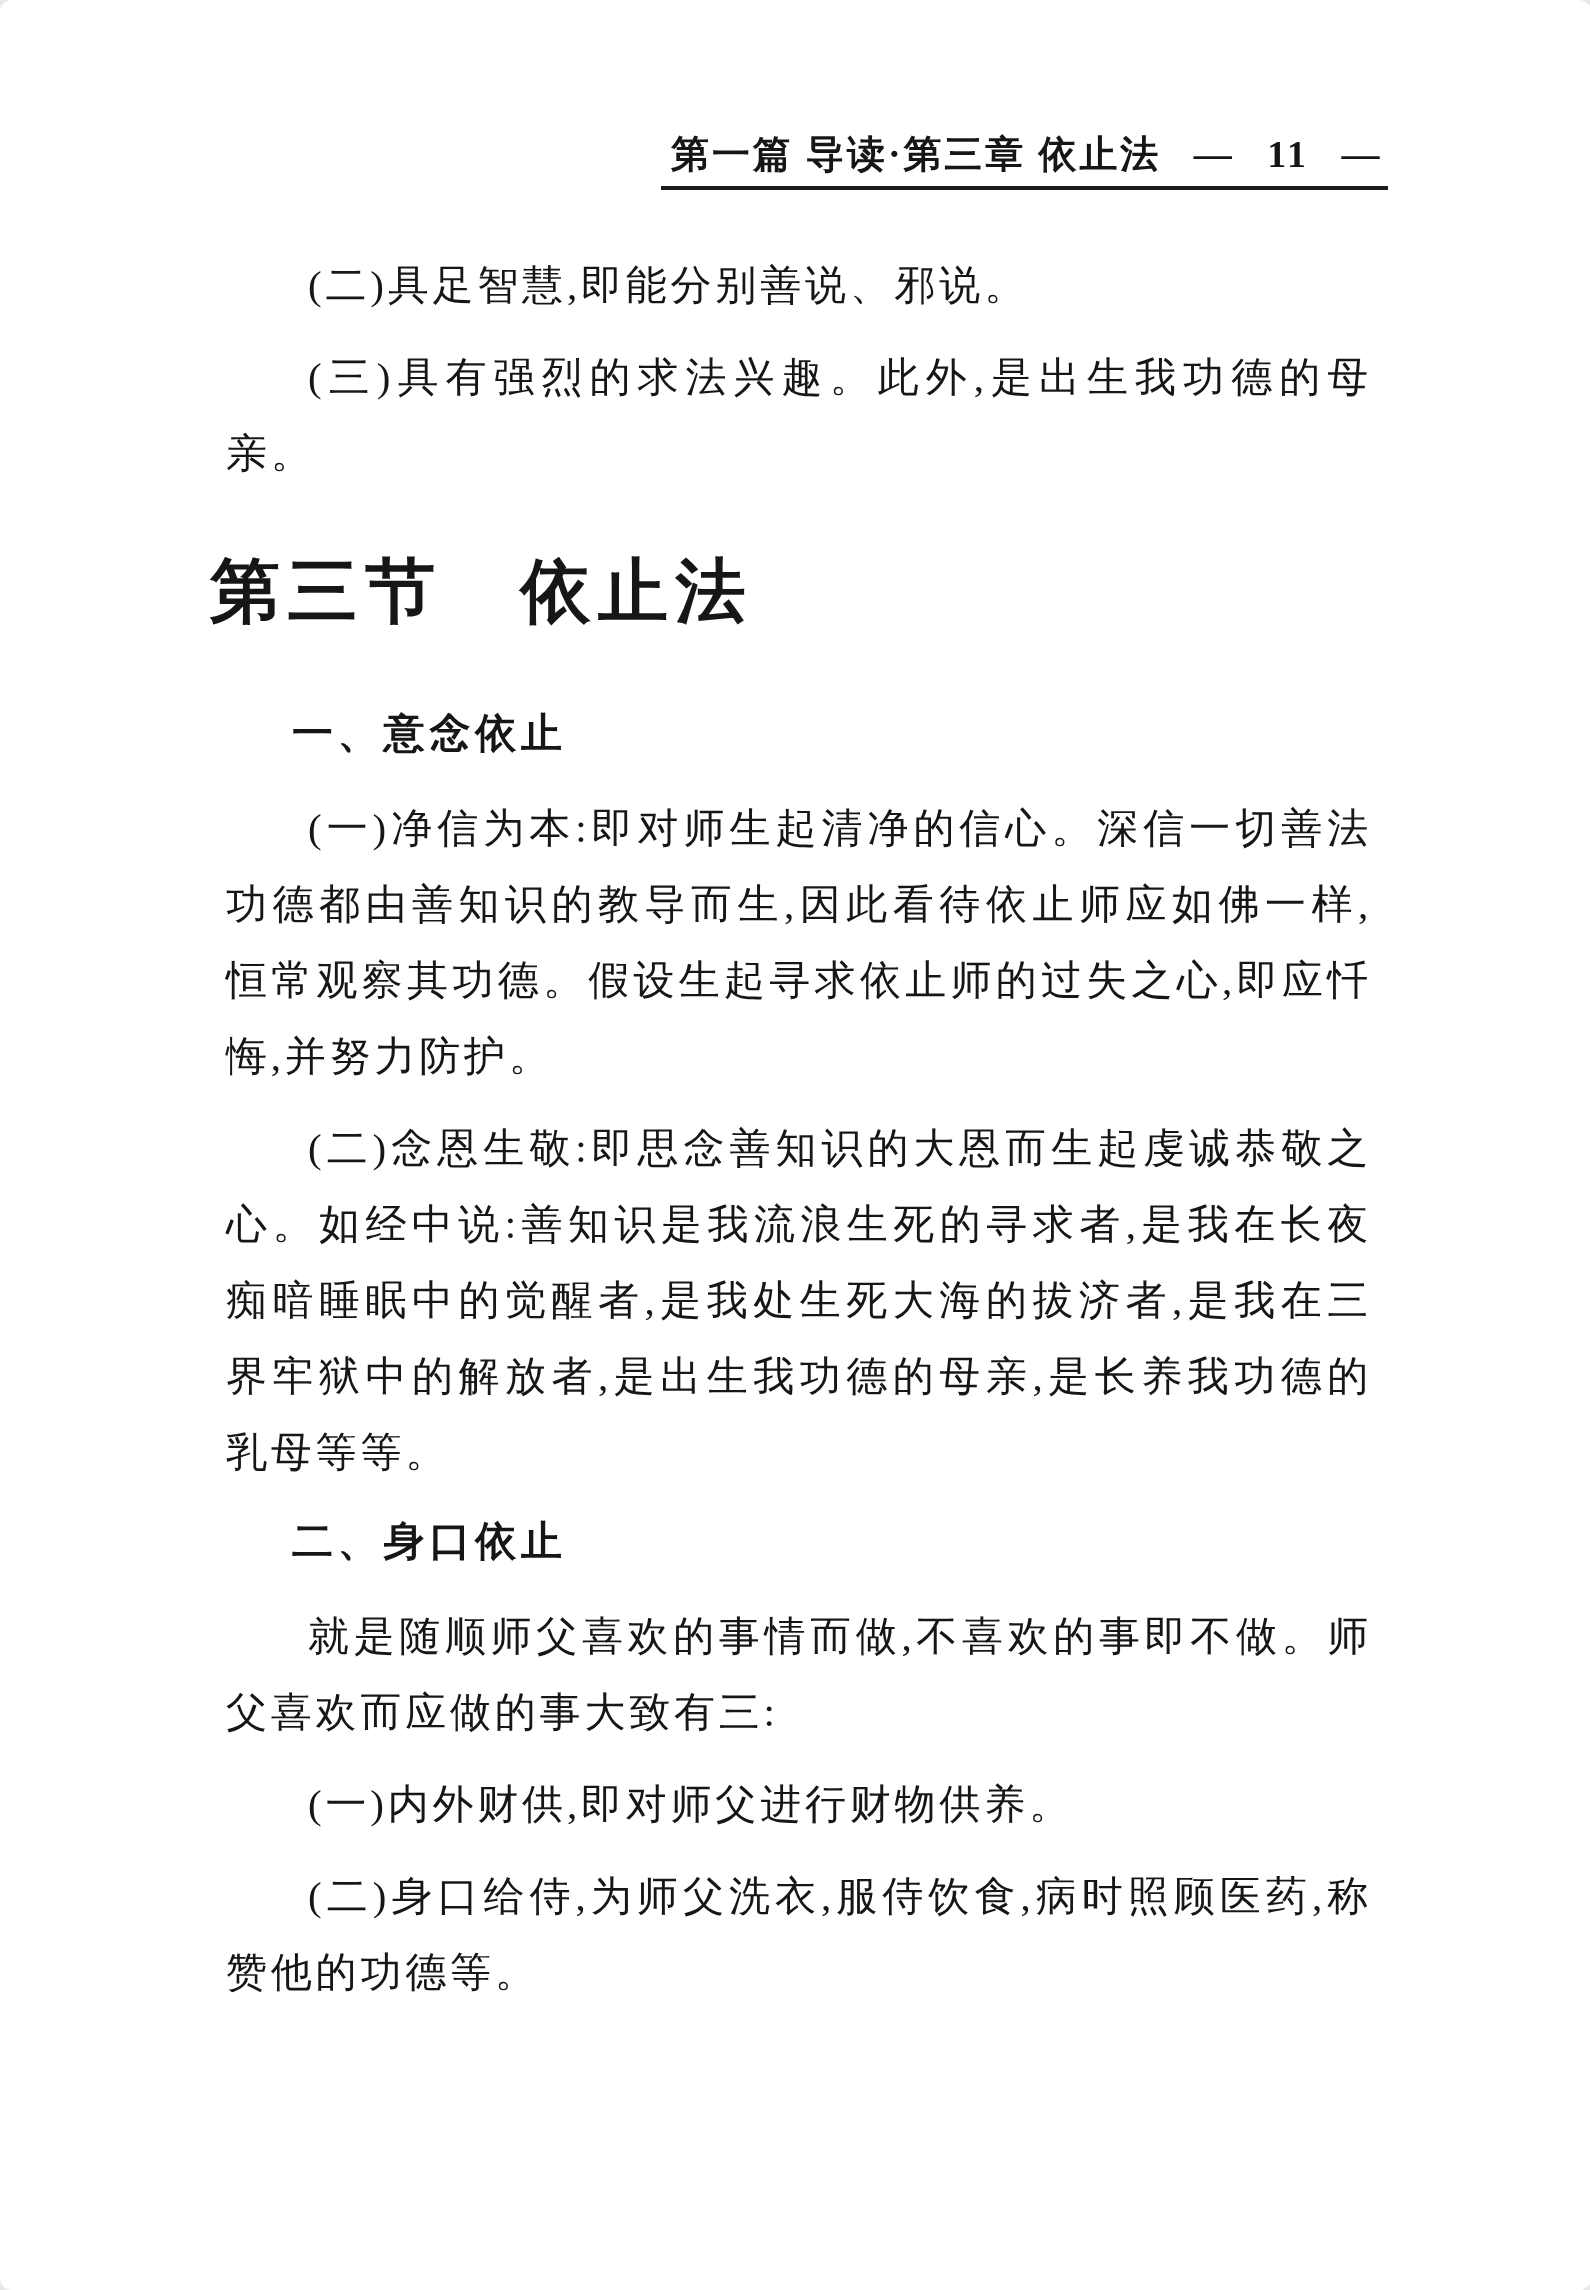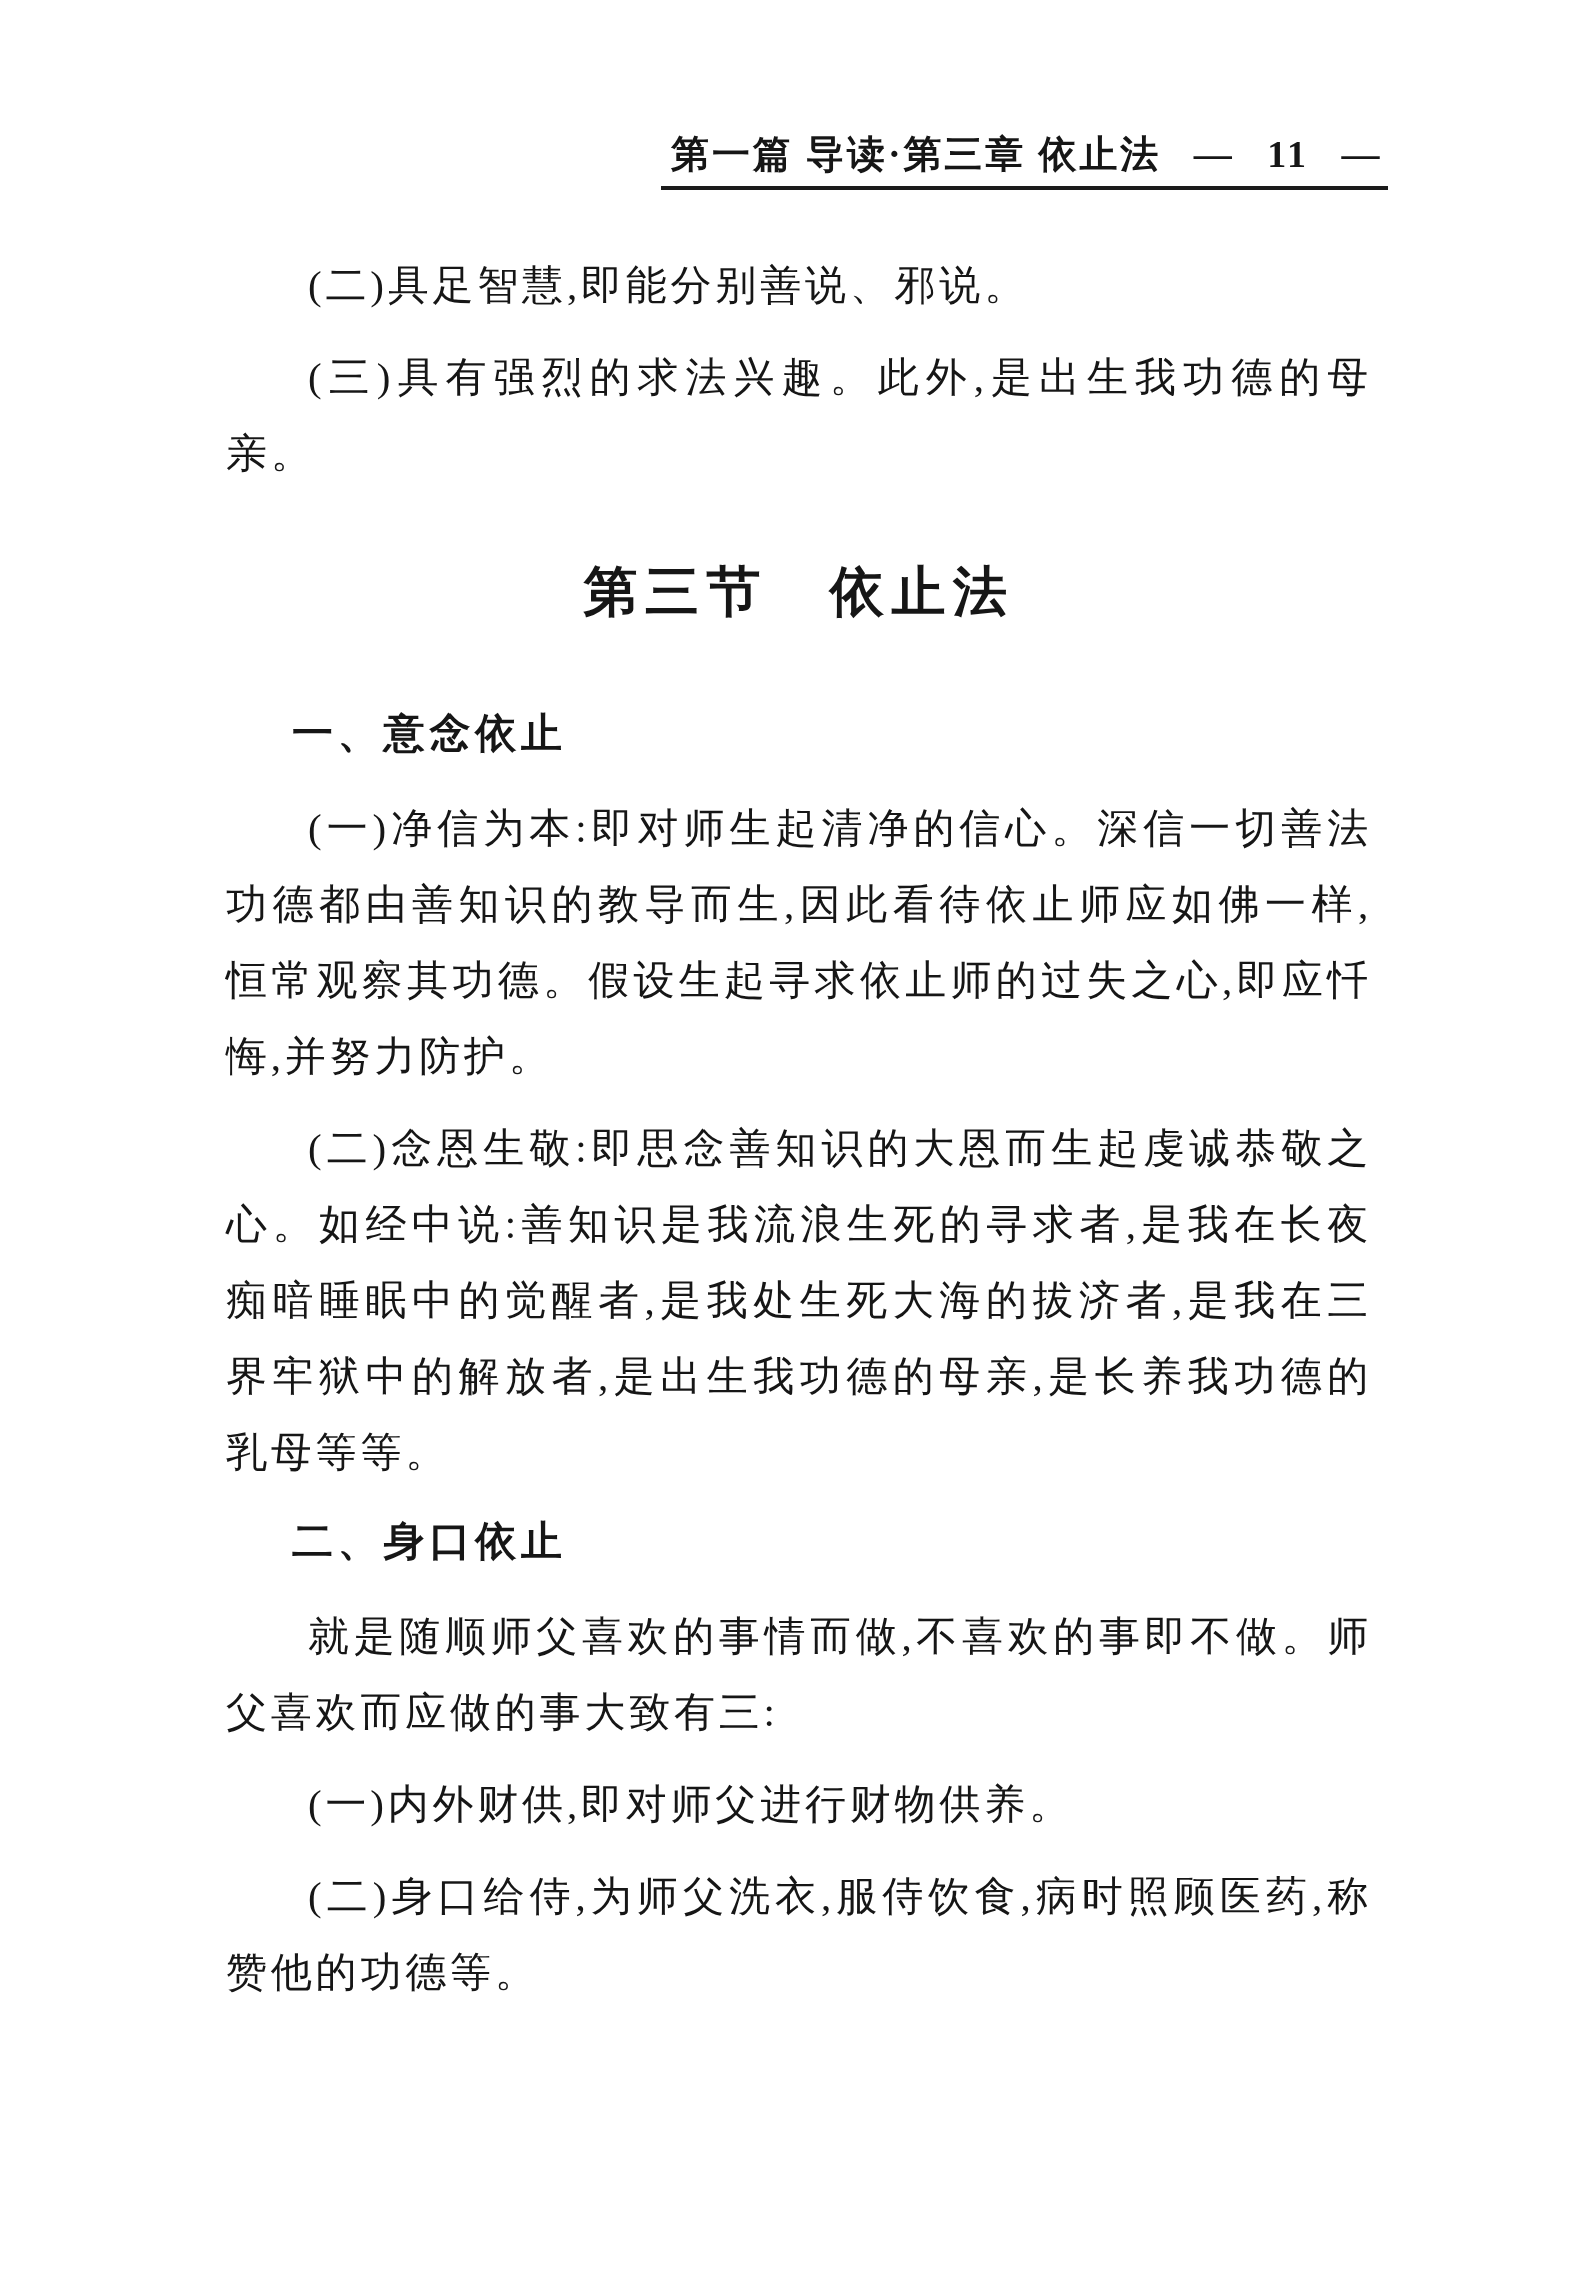--- a/index.html
+++ b/index.html
@@ -9,20 +9,21 @@
   }
   .page {
     position: relative;
     width: 1591px;
     height: 2290px;
     margin: 0 auto;
     background: #ffffff;
     color: #161616;
     font-family: "Liberation Serif", "DejaVu Serif", serif;
     overflow: hidden;
+    border-radius: 12px;
   }
   
   .running-header {
     position: absolute;
     top: 132px;
     right: 203px;
     white-space: nowrap;
     font-weight: bold;
     font-size: 38px;
     line-height: 44px;
@@ -61,26 +62,26 @@
   }
   .subhead {
     margin: 0;
     text-indent: 2em;
     font-weight: bold;
     font-family: Liberation Mono, monospace;
     letter-spacing: 4.8px;
   }
   .section-heading {
     margin: 52px 0 59px 0;
-    font-size: 54px;
+    font-size: 70px;
     line-height: 96px;
     font-weight: bold;
     letter-spacing: 7.6px;
     text-indent: 0;
-    text-align: center;
+    text-align: left;
     font-family: "Liberation Sans", "DejaVu Sans", sans-serif;
   }
 </style>
 </head>
 <body>
 
 <div class="page">
 
   <div class="running-header">
     <span>第一篇 导读·第三章 依止法</span><span class="hdr-dash">—</span><span class="hdr-page">11</span><span class="hdr-dash">—</span>

